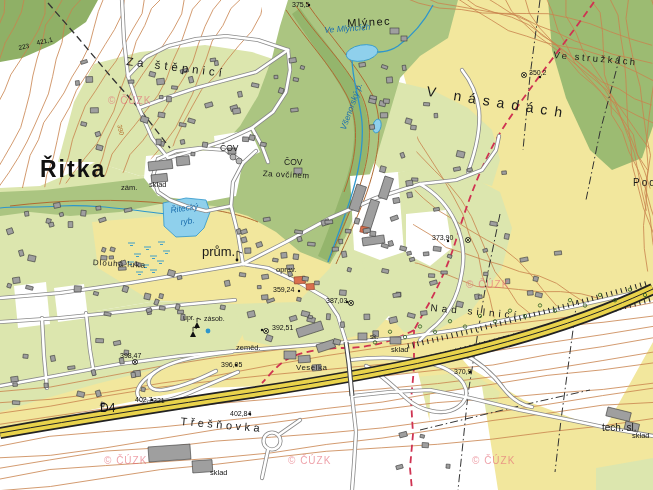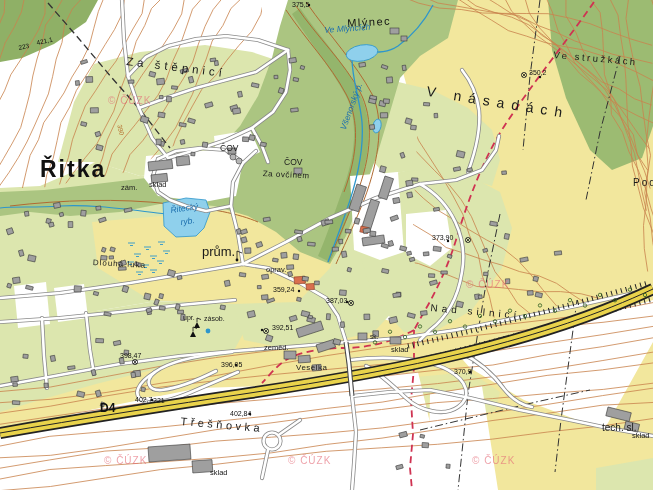--- a/index.html
+++ b/index.html
@@ -6,21 +6,21 @@
   .map{position:relative;width:653px;height:490px;overflow:hidden;background:#fff;
        font-family:"Liberation Sans",sans-serif;}
   .map svg{position:absolute;left:0;top:0;}
   .lbl{position:absolute;white-space:nowrap;color:#111;transform-origin:left top;line-height:1;}
   .k-settlement-large{font-weight:700;}
   .k-settlement{font-weight:400;}
   .k-area{color:#1a1a1a;}
   .k-local{color:#1a1a1a;}
   .k-water{color:#1d6fae;font-style:italic;}
   .k-elevation{color:#111;}
-  .k-road{font-weight:700;}
+  .k-road{font-weight:400;}
   .k-contour{color:#b5702f;}
   .watermark{position:absolute;color:rgba(228,105,118,.62);font-size:10px;
              letter-spacing:1px;white-space:nowrap;}
   .dt-logo{position:absolute;left:560px;top:406px;font-family:"Liberation Serif",serif;
            font-weight:700;font-size:62px;line-height:1;letter-spacing:-3px;
            color:rgba(255,255,255,.92);}
 </style>
 </head>
 <body>
 
@@ -534,22 +534,22 @@
       <div class="lbl k-area" style="left: 431px; top: 303px; font-size: 10px; letter-spacing: 4px; transform: rotate(5deg);">Nad silnicí</div>
       <div class="lbl k-area" style="left: 181px; top: 416px; font-size: 11px; letter-spacing: 3.5px; transform: rotate(5deg);">Třešňovka</div>
       <div class="lbl k-area" style="left: 633px; top: 178px; font-size: 10px; letter-spacing: 2px;">Pod</div>
       <div class="lbl k-local" style="left: 93px; top: 259px; font-size: 8px; letter-spacing: 1px; transform: rotate(3deg);">Dlouhá luka</div>
       <div class="lbl k-local" style="left: 263px; top: 170px; font-size: 8px; letter-spacing: 0.5px; transform: rotate(3deg);">Za ovčínem</div>
       <div class="lbl k-local" style="left: 220px; top: 144px; font-size: 8.5px;">ČOV</div>
       <div class="lbl k-local" style="left: 284px; top: 158px; font-size: 8.5px;">ČOV</div>
       <div class="lbl k-local" style="left: 121px; top: 184px; font-size: 7.5px;">zám.</div>
       <div class="lbl k-local" style="left: 149px; top: 181px; font-size: 7.5px;">sklad</div>
       <div class="lbl k-local" style="left: 202px; top: 236px; font-size: 13px; margin-top: 9px;">prům.</div>
-      <div class="lbl k-local" style="left: 266px; top: 266px; font-size: 7.5px;">oprav.</div>
-      <div class="lbl k-local" style="left: 264px; top: 344px; font-size: 7.5px;">zeměd.</div>
+      <div class="lbl k-local" style="left: 276px; top: 266px; font-size: 7.5px;">oprav.</div>
+      <div class="lbl k-local" style="left: 236px; top: 344px; font-size: 7.5px;">zeměd.</div>
       <div class="lbl k-local" style="left: 296px; top: 364px; font-size: 8px; letter-spacing: 0.5px;">Veselka</div>
       <div class="lbl k-local" style="left: 391px; top: 346px; font-size: 7.5px;">sklad</div>
       <div class="lbl k-local" style="left: 370px; top: 334px; font-size: 6.5px;">sk.</div>
       <div class="lbl k-local" style="left: 210px; top: 469px; font-size: 7.5px;">sklad</div>
       <div class="lbl k-local" style="left: 602px; top: 423px; font-size: 10px;">tech. sl.</div>
       <div class="lbl k-local" style="left: 632px; top: 432px; font-size: 7.5px;">sklad</div>
       <div class="lbl k-local" style="left: 183px; top: 314px; font-size: 7px;">upr.</div>
       <div class="lbl k-local" style="left: 204px; top: 315px; font-size: 7px;">zásob.</div>
       <div class="lbl k-road" style="left: 100px; top: 402px; font-size: 12px;">D4</div>
       <div class="lbl k-elevation" style="left: 153px; top: 397px; font-size: 7px;">221</div>

